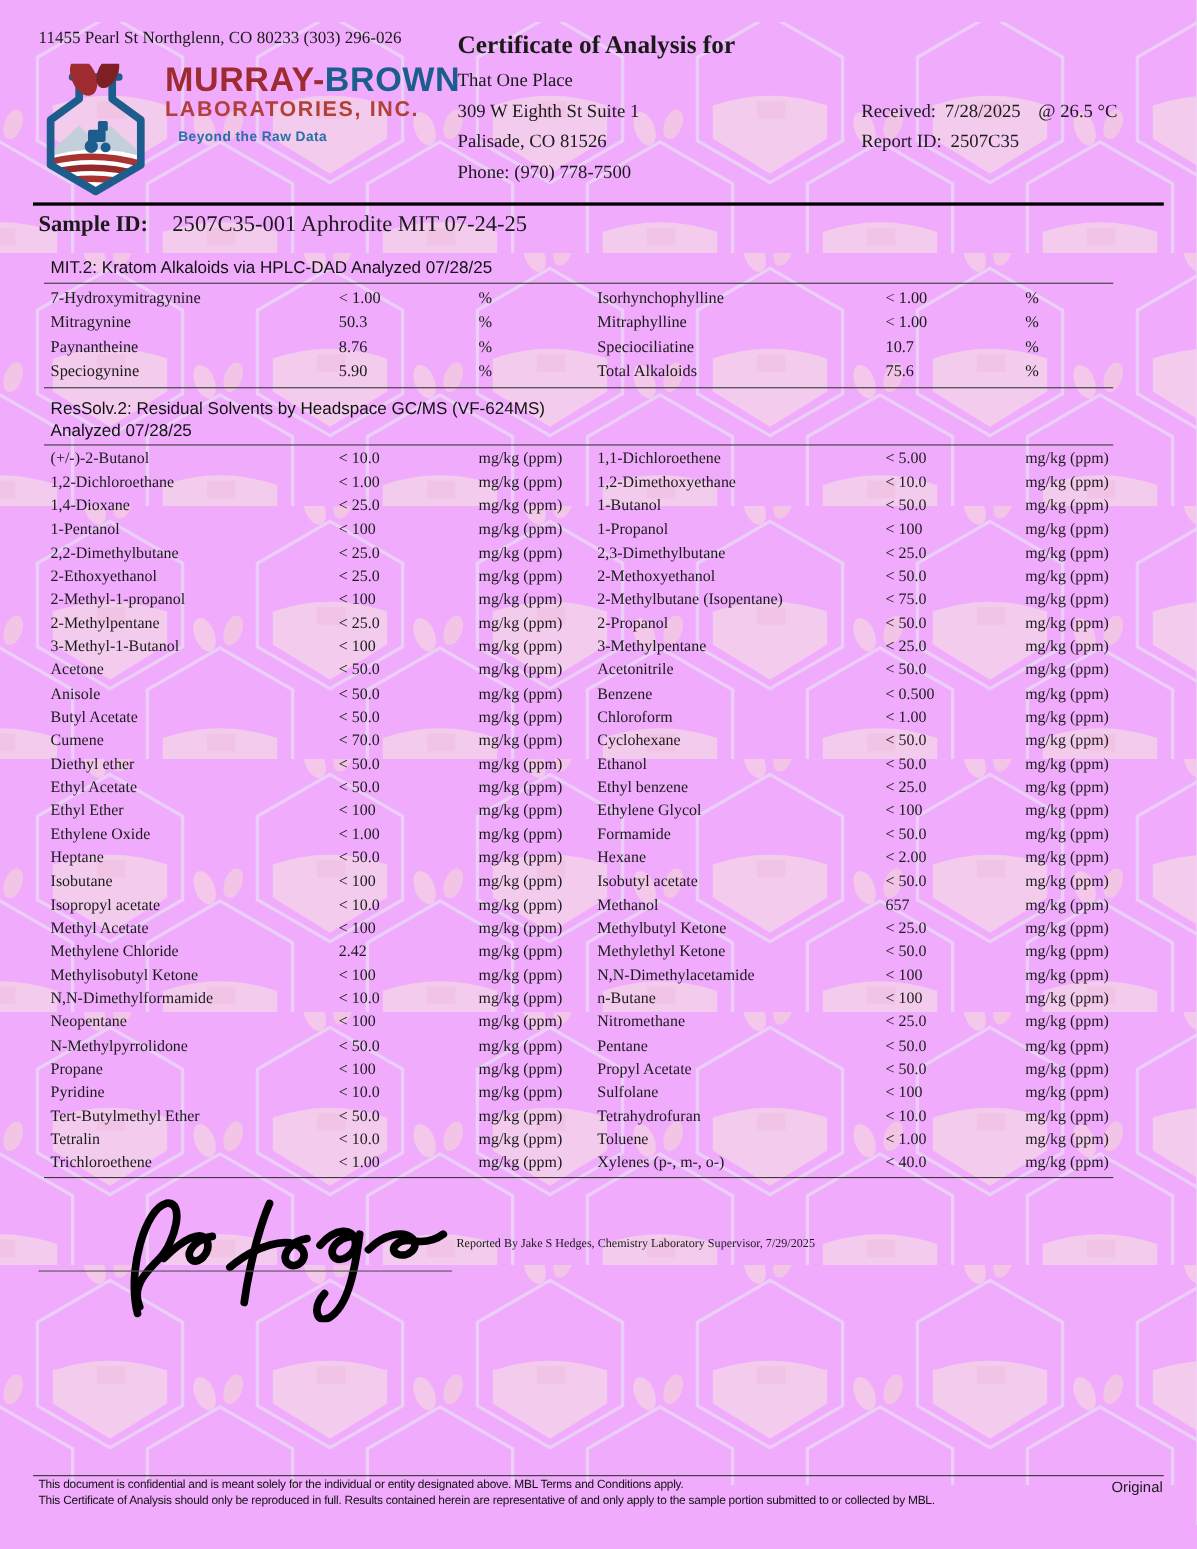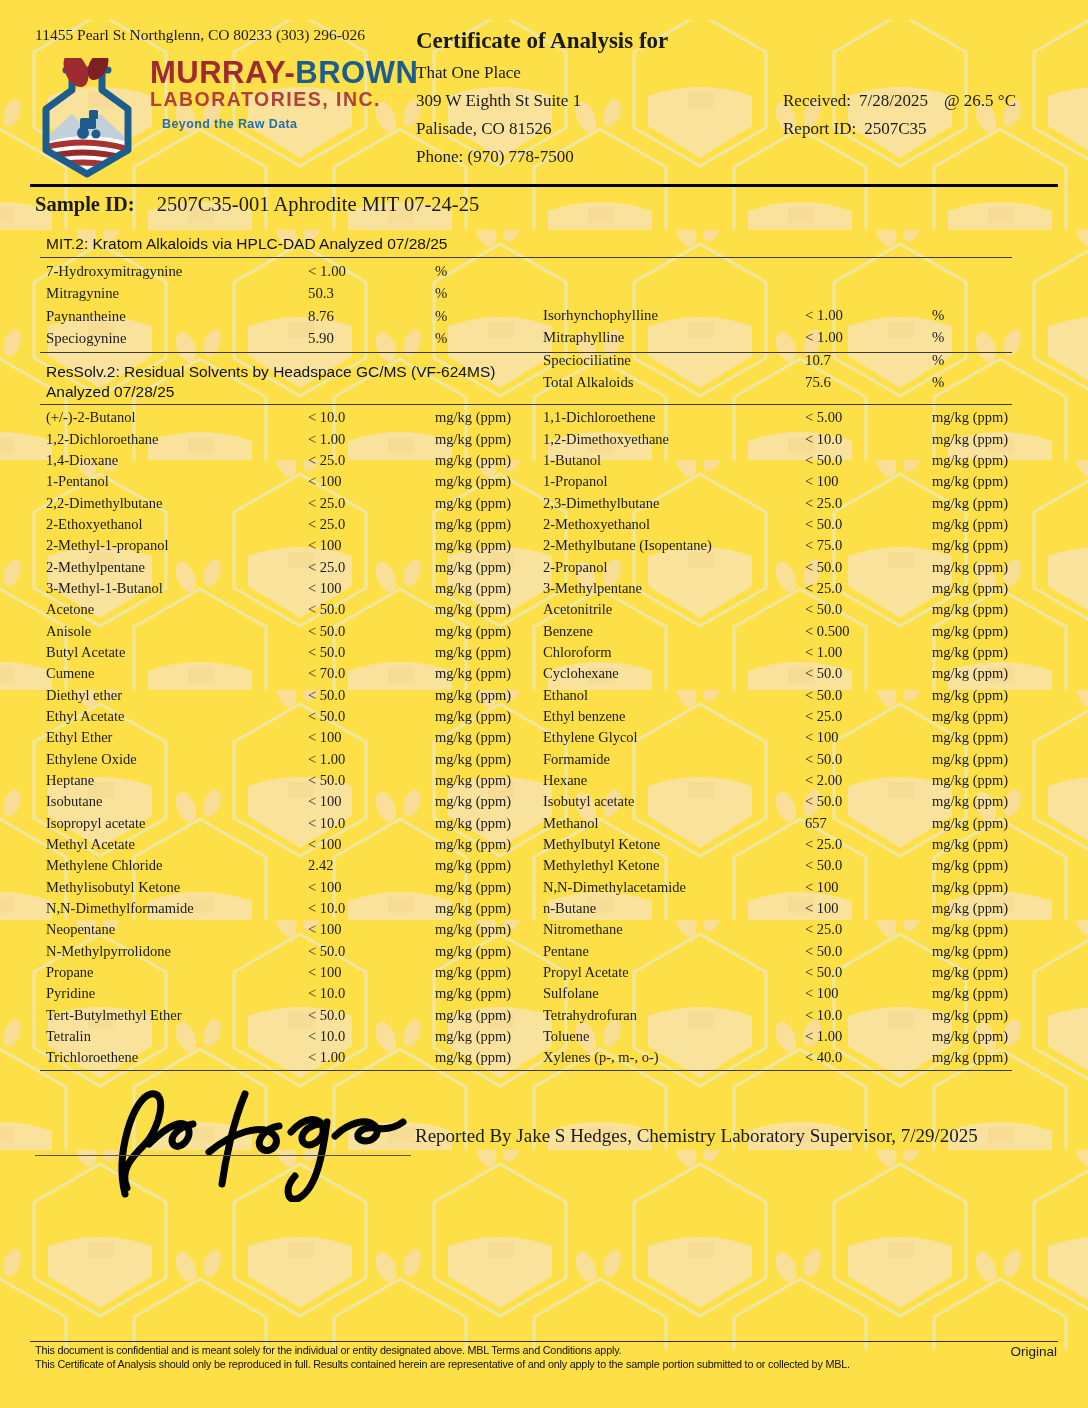--- a/index.html
+++ b/index.html
@@ -1,16 +1,16 @@
 <!DOCTYPE html>
 <html><head>
 <meta charset="utf-8">
 <style>
   html,body{margin:0;padding:0;background:#fff;}
-  .page{position:relative;width:1088px;height:1408px;background:#fde047;overflow:hidden;
+  .page{position:relative;width:1088px;height:1408px;background:#f0abfc;overflow:hidden;
         font-family:"Liberation Serif",serif;color:#1a1a1a;}
   .abs{position:absolute;}
   .wm{position:absolute;inset:0;z-index:0;pointer-events:none;}
   .content{position:absolute;inset:0;z-index:1;}
 
   .lab-address{left:35px;top:26px;font-size:15.5px;}
   .logo-wrap{left:30px;top:58px;display:flex;align-items:flex-start;gap:8px;}
   .logo-text{font-family:"Liberation Sans",sans-serif;}
   .logo-name{font-size:31px;font-weight:800;letter-spacing:.5px;line-height:30px;}
   .logo-name .red{color:#9e2b32;}
@@ -34,21 +34,21 @@
 
   .coltable{display:flex;flex-direction:column;width:492px;}
   .trow{display:flex;align-items:center;}
   .solv .trow{height:21.35px;font-size:14.5px;}
   .alk .trow{height:22.5px;font-size:14.8px;}
   .trow .analyte{width:262px;white-space:nowrap;}
   .trow .result{width:127px;white-space:nowrap;}
   .trow .unit{flex:1;white-space:nowrap;}
 
   .sig-line{left:35px;width:376px;top:1155px;border-top:1.2px solid #555;}
-  .reported{left:415px;top:1125px;font-size:19px;}
+  .reported{left:415px;top:1125px;font-size:11px;}
 
   .footer-rule{left:30px;width:1028px;border-top:1.5px solid #333;}
   .footer-text{left:35px;font-family:"Liberation Sans",sans-serif;font-size:10.8px;color:#111;
                letter-spacing:-0.2px;}
   .footer-original{right:31px;top:1344px;font-family:"Liberation Sans",sans-serif;font-size:13.5px;}
 </style>
 </head>
 <body>
 
 <div class="page">
@@ -141,21 +141,21 @@
           <span class="analyte">Paynantheine</span>
           <span class="result">8.76</span>
           <span class="unit">%</span>
         </div>
         <div class="trow">
           <span class="analyte">Speciogynine</span>
           <span class="result">5.90</span>
           <span class="unit">%</span>
         </div>
       </div>
-    <div class="abs coltable alk" style="left:543px;top:260px;margin-top:44px;" id="alk-right">
+    <div class="abs coltable alk" style="left:543px;top:260px;" id="alk-right">
         <div class="trow">
           <span class="analyte">Isorhynchophylline</span>
           <span class="result">&lt; 1.00</span>
           <span class="unit">%</span>
         </div>
         <div class="trow">
           <span class="analyte">Mitraphylline</span>
           <span class="result">&lt; 1.00</span>
           <span class="unit">%</span>
         </div>

